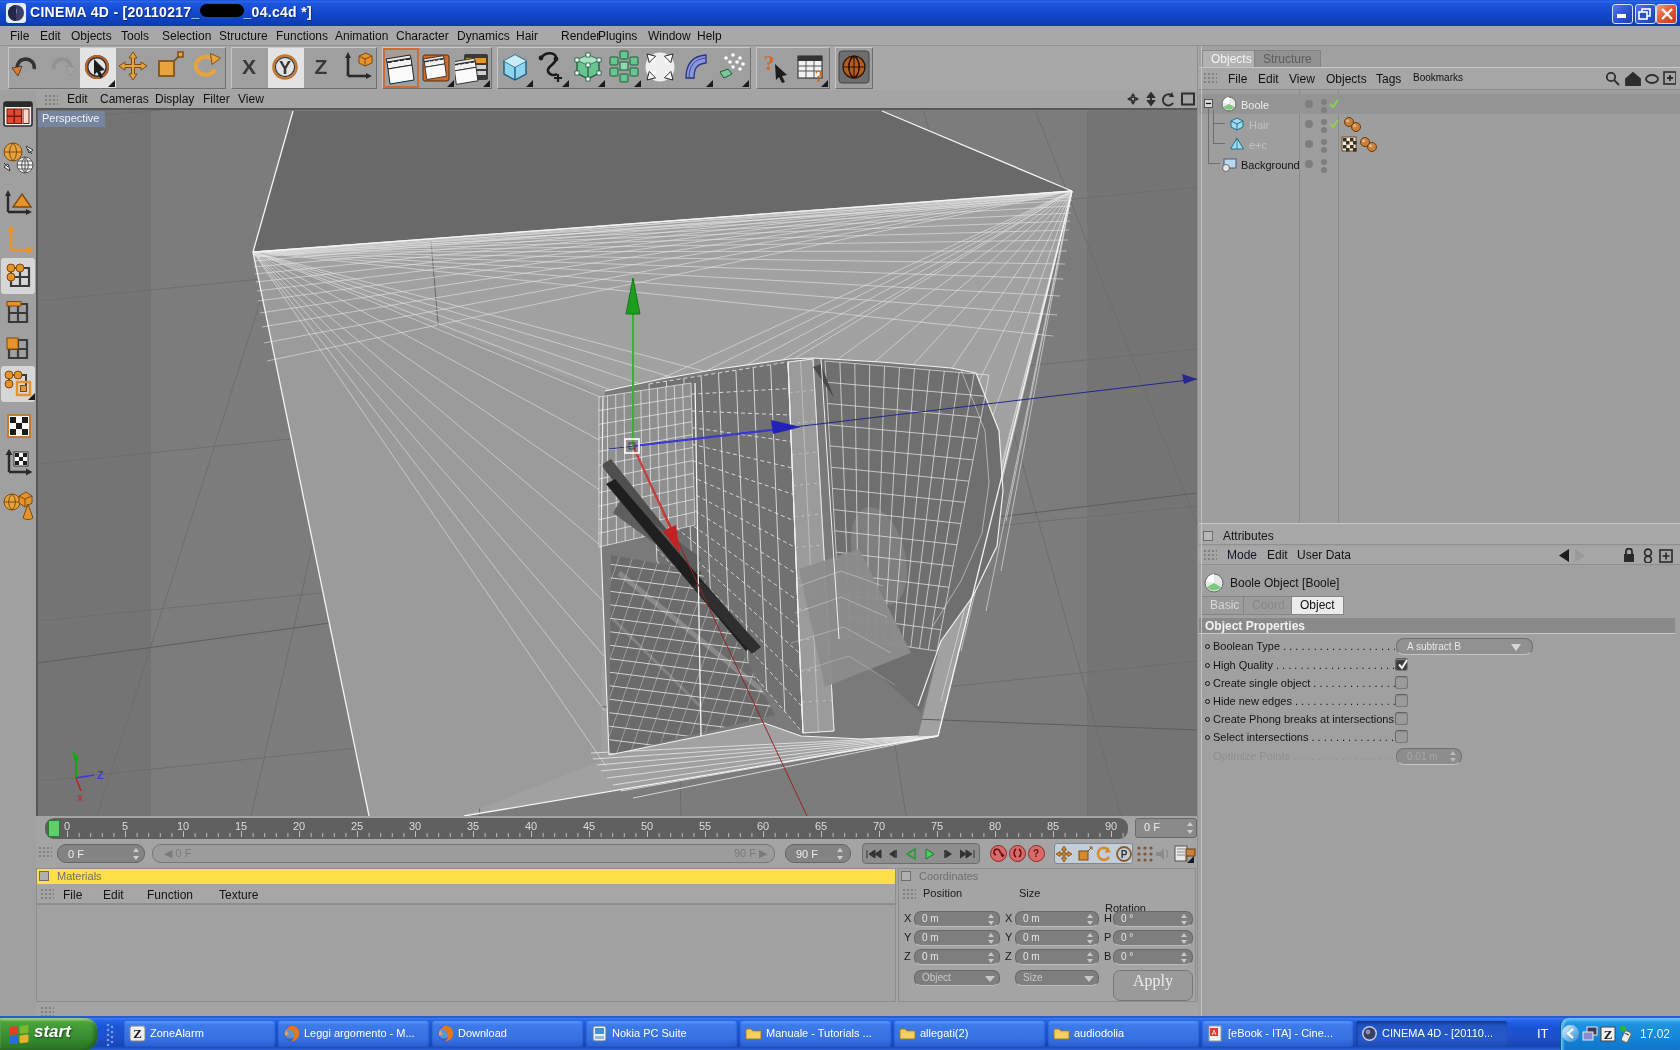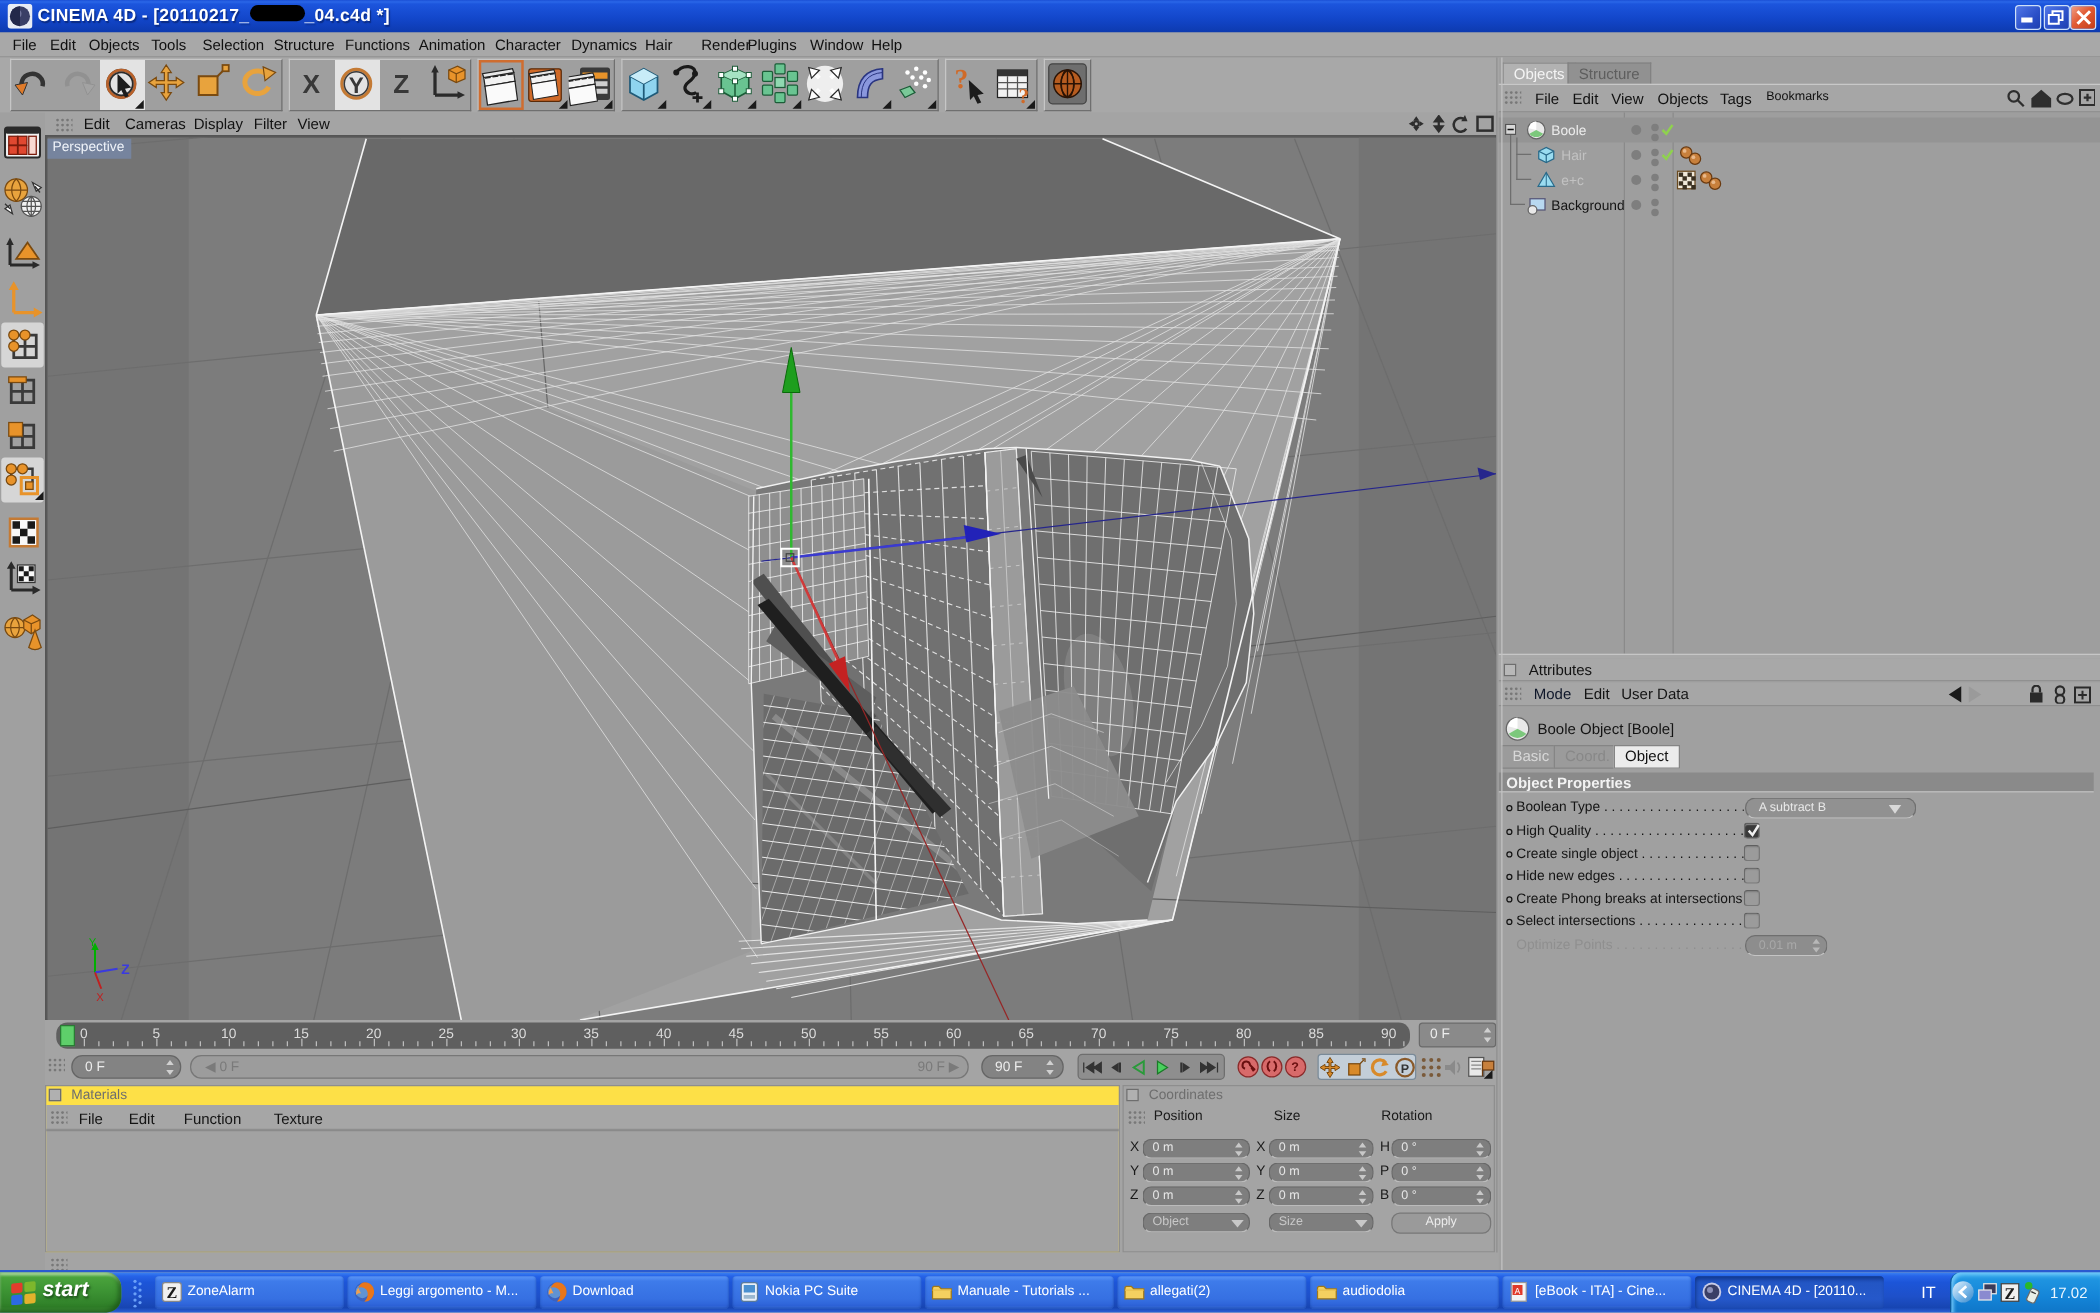--- a/index.html
+++ b/index.html
@@ -1218,21 +1218,21 @@
           <circle cx="10" cy="6" r="1.1"></circle>
           <circle cx="14" cy="6" r="1.1"></circle>
           <circle cx="2" cy="10" r="1.1"></circle>
           <circle cx="6" cy="10" r="1.1"></circle>
           <circle cx="10" cy="10" r="1.1"></circle>
           <circle cx="14" cy="10" r="1.1"></circle>
         </g>
       </svg>
 <span class="abs clabel" style="left:24px;top:18px;">Position</span>
 <span class="abs clabel" style="left:120px;top:18px;">Size</span>
-<span class="abs clabel" style="left:206px;top:18px;">Rotation</span>
+<span class="abs clabel" style="left:206px;top:33px;">Rotation</span>
 <span class="abs clabel" style="left:5px;top:43px;">X</span>
 <div class="abs cfield" style="left:15px;top:42px;width:86px;">0 m</div>
 <svg class="abs" style="left:88px;top:44px" width="8" height="13" viewBox="0 0 8 13">
         <path d="M1 5 L7 5 L4 1 Z M1 8 L7 8 L4 12 Z" fill="#c8c8c8"></path>
       </svg>
 <span class="abs clabel" style="left:106px;top:43px;">X</span>
 <div class="abs cfield" style="left:116px;top:42px;width:84px;">0 m</div>
 <svg class="abs" style="left:187px;top:44px" width="8" height="13" viewBox="0 0 8 13">
         <path d="M1 5 L7 5 L4 1 Z M1 8 L7 8 L4 12 Z" fill="#c8c8c8"></path>
       </svg>
@@ -1272,21 +1272,21 @@
         <path d="M1 5 L7 5 L4 1 Z M1 8 L7 8 L4 12 Z" fill="#c8c8c8"></path>
       </svg>
 <div class="abs cfield" style="left:15px;top:101px;width:86px;color:#c8c8c8;">Object</div>
 <svg class="abs" style="left:86px;top:107px" width="11" height="7" viewBox="0 0 11 7">
         <path d="M0 0 L10 0 L5 6 Z" fill="#c8c8c8"></path>
       </svg>
 <div class="abs cfield" style="left:116px;top:101px;width:84px;color:#c8c8c8;">Size</div>
 <svg class="abs" style="left:185px;top:107px" width="11" height="7" viewBox="0 0 11 7">
         <path d="M0 0 L10 0 L5 6 Z" fill="#c8c8c8"></path>
       </svg>
-<div class="abs" style="left:214px;top:101px;width:80px;height:17px;border-radius:7px;background:#9a9a9a;border:1px solid #777;color:#ececec;font-size:10px;text-align:center;padding-top:1px;">Apply</div>
+<div class="abs" style="left:214px;top:101px;width:80px;height:31px;border-radius:7px;background:#9a9a9a;border:1px solid #777;color:#ececec;font-size:16px;text-align:center;padding-top:1px;font-family:Liberation Serif, serif;">Apply</div>
 </div>
 <div class="abs" style="left:1197px;top:46px;width:1px;height:970px;background:#8e8e8e;"></div>
 <div class="abs" style="left:1201px;top:46px;width:1px;height:970px;background:#c2c2c2;"></div>
 <div class="abs" style="left:36px;top:1002px;width:1163px;height:14px;background:#a4a4a4;"></div>
 <svg class="abs" style="left:40px;top:1006px" width="14" height="10" viewBox="0 0 14 10">
       <g fill="#787878">
         <circle cx="2" cy="2" r="1.1"></circle>
         <circle cx="6" cy="2" r="1.1"></circle>
         <circle cx="10" cy="2" r="1.1"></circle>
         <circle cx="14" cy="2" r="1.1"></circle>

